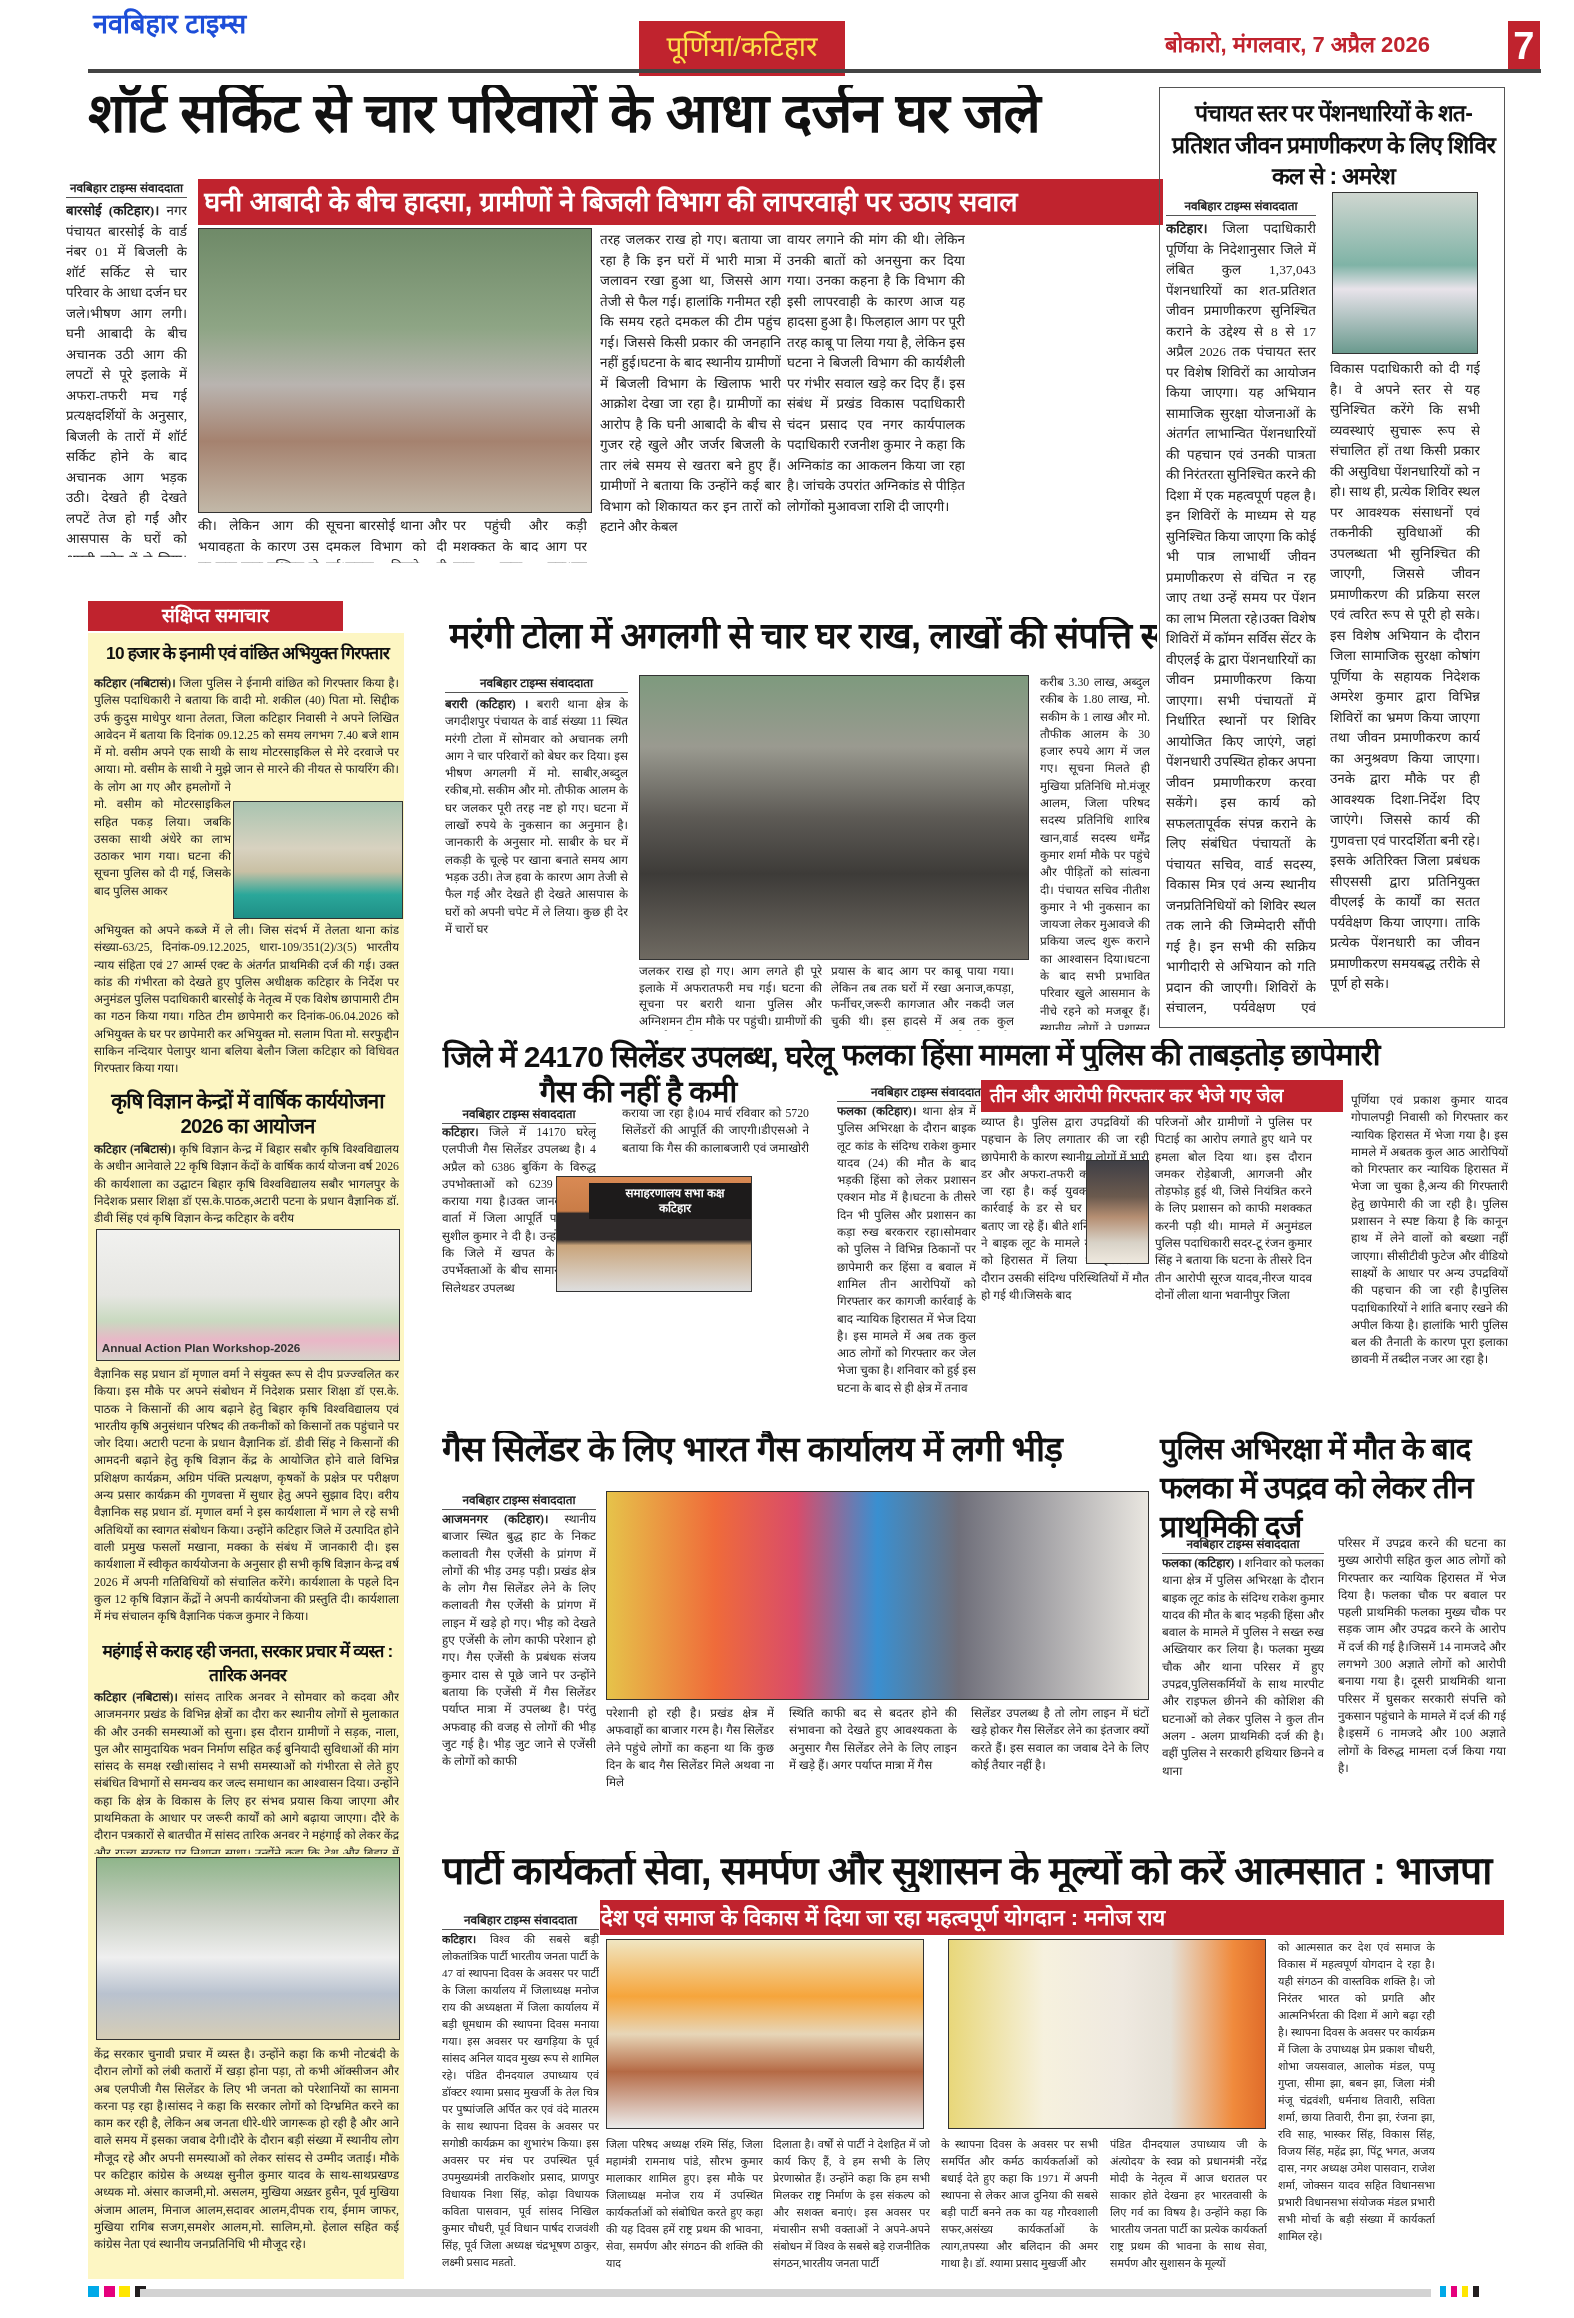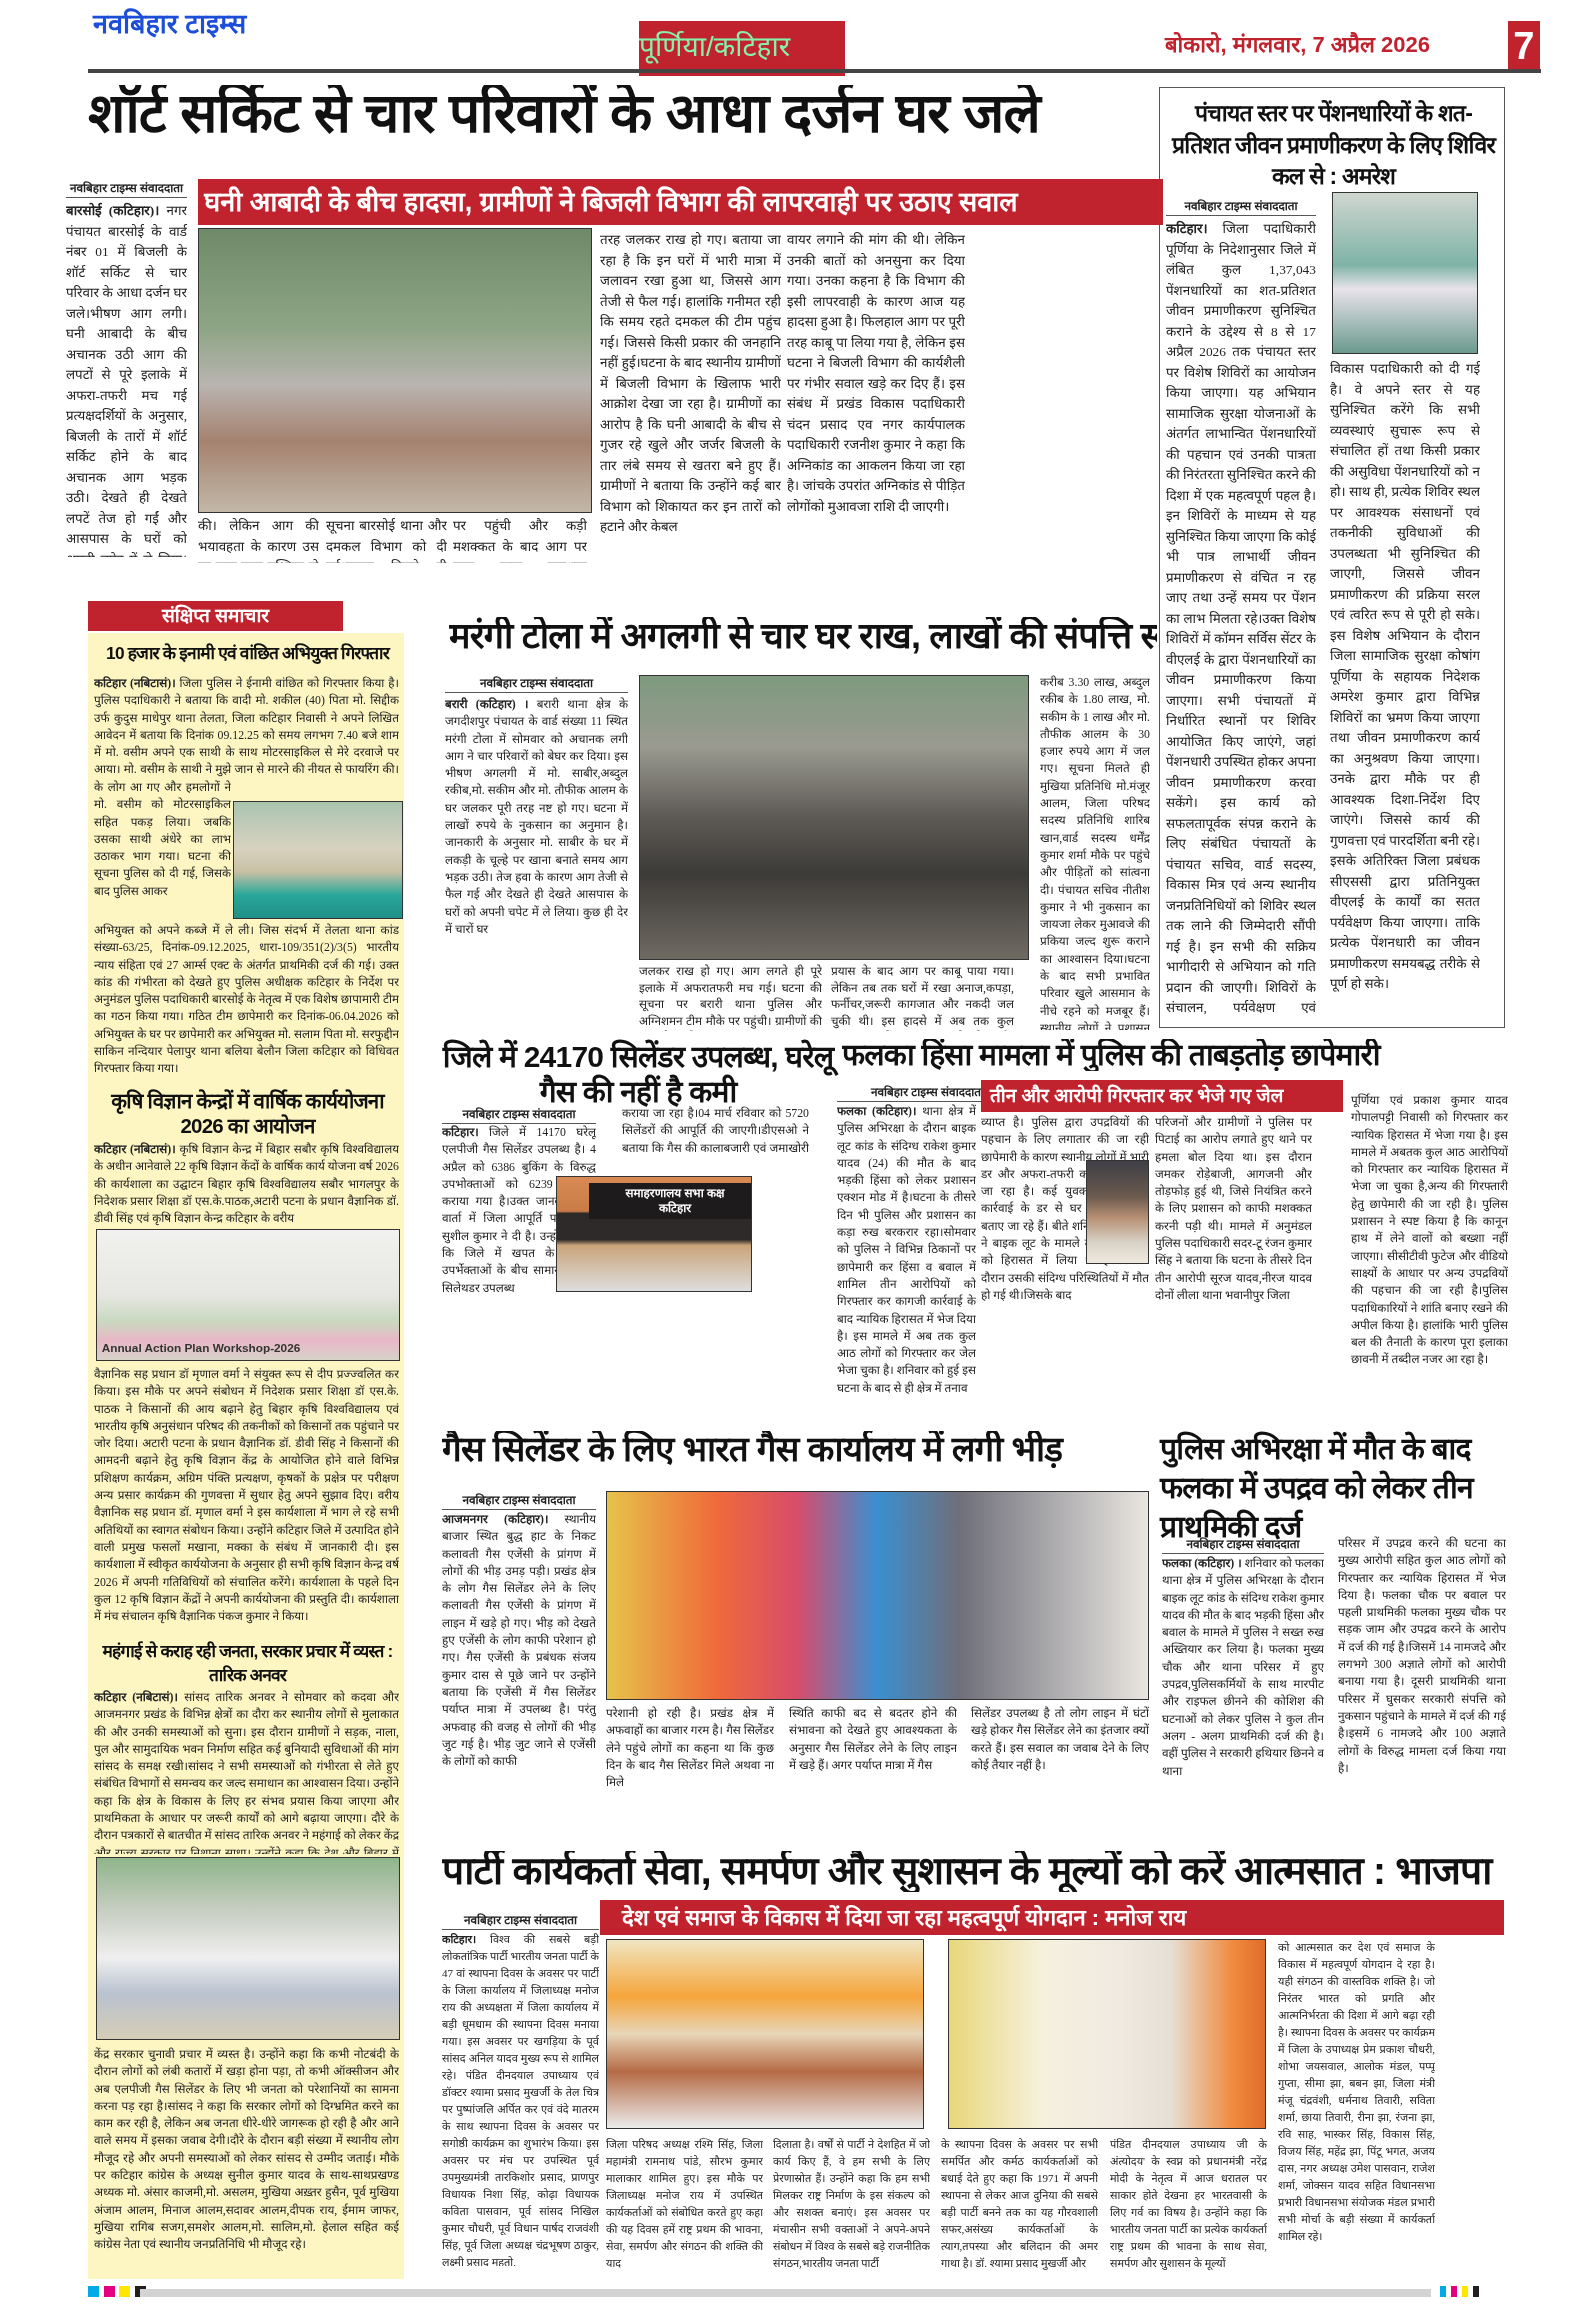--- a/index.html
+++ b/index.html
@@ -1,19 +1,19 @@
 <!DOCTYPE html>
 <html style="font-size:12.6px"><head>
 <meta charset="utf-8">
 <style>
   *{box-sizing:border-box;margin:0;padding:0}
   body{width:1574px;height:2319px;background:#fff;font-family:"Liberation Serif","DejaVu Serif",serif;color:#222;position:relative;overflow:hidden}
   .abs{position:absolute}
   .masthead-name{left:93px;top:4px;font-family:"Liberation Sans","DejaVu Sans",sans-serif;font-size:27px;font-weight:bold;color:#1d4ed8}
-  .section-tab{left:639px;top:20.5px;width:206px;height:55px;background:#c0232e;color:#86efac;font-family:"Liberation Sans","DejaVu Sans",sans-serif;font-size:28px;text-align:left;line-height:52px}
+  .section-tab{left:639px;top:20.5px;width:206px;height:55px;background:#c0232e;color:#fde047;font-family:"Liberation Sans","DejaVu Sans",sans-serif;font-size:28px;text-align:center;line-height:52px}
   .dateline{left:1165px;top:28px;font-family:"Liberation Sans","DejaVu Sans",sans-serif;font-size:22px;font-weight:bold;color:#c0232e}
   .pageno{left:1508px;top:20.5px;width:31.5px;height:50px;background:#c0232e;color:#fff;font-family:"Liberation Sans","DejaVu Sans",sans-serif;font-size:38px;font-weight:bold;text-align:center;line-height:50px}
   .rule{left:88px;top:69px;width:1453px;height:3.9px;background:#444}
   .hl{font-family:"Liberation Sans","DejaVu Sans",sans-serif;font-weight:bold;color:#111;line-height:1.05;letter-spacing:-0.8px}
   .redbar{background:#c0232e;color:#fff;font-family:"Liberation Sans","DejaVu Sans",sans-serif;font-weight:bold;white-space:nowrap;overflow:hidden}
   .byline{font-family:"Liberation Sans","DejaVu Sans",sans-serif;font-size:11.8px;font-weight:bold;color:#222;border-bottom:1.6px solid #555;padding-bottom:2.4px;margin-bottom:3.1px;text-align:center}
   .body{font-size:13.4px;line-height:20.5px;text-align:justify;color:#222;overflow:hidden}
   .body b{font-weight:bold}
   .photo{border:1.6px solid #333;overflow:hidden}
   .yellow{background:#fdf6c3}
@@ -121,21 +121,21 @@
   <div class="byline">नवबिहार टाइम्स संवाददाता</div>
 </div>
 <div class="abs body" style="left:1162px;top:1555px;width:162px;height:291px;font-size:11.8px;line-height:17.3px"><b>फलका (कटिहार) ।</b> <span>शनिवार को फलका थाना क्षेत्र में पुलिस अभिरक्षा के दौरान बाइक लूट कांड के संदिग्ध राकेश कुमार यादव की मौत के बाद भड़की हिंसा और बवाल के मामले में पुलिस ने सख्त रुख अख्तियार कर लिया है। फलका मुख्य चौक और थाना परिसर में हुए उपद्रव,पुलिसकर्मियों के साथ मारपीट और राइफल छीनने की कोशिश की घटनाओं को लेकर पुलिस ने कुल तीन अलग - अलग प्राथमिकी दर्ज की है।वहीं पुलिस ने सरकारी हथियार छिनने व थाना</span></div>
 <div class="abs body" style="left:1338px;top:1535px;width:168px;height:312px;font-size:11.8px;line-height:17.3px">परिसर में उपद्रव करने की घटना का मुख्य आरोपी सहित कुल आठ लोगों को गिरफ्तार कर न्यायिक हिरासत में भेज दिया है। फलका चौक पर बवाल पर पहली प्राथमिकी फलका मुख्य चौक पर सड़क जाम और उपद्रव करने के आरोप में दर्ज की गई है।जिसमें 14 नामजदे और लगभगे 300 अज्ञाते लोगों को आरोपी बनाया गया है। दूसरी प्राथमिकी थाना परिसर में घुसकर सरकारी संपत्ति को नुकसान पहुंचाने के मामले में दर्ज की गई है।इसमें 6 नामजदे और 100 अज्ञाते लोगों के विरुद्ध मामला दर्ज किया गया है।</div>
 
 <div class="abs hl" style="left:442px;top:1851px;width:1070px;font-size:39px;white-space:nowrap;overflow:hidden">पार्टी कार्यकर्ता सेवा, समर्पण और सुशासन के मूल्यों को करें आत्मसात : भाजपा</div>
 <div class="abs" style="left:442px;top:1911px;width:157px">
   <div class="byline">नवबिहार टाइम्स संवाददाता</div>
 </div>
 <div class="abs body" style="left:442px;top:1931px;width:157px;height:335px;font-size:11px;line-height:17px"><b>कटिहार।</b> <span>विश्व की सबसे बड़ी लोकतांत्रिक पार्टी भारतीय जनता पार्टी के 47 वां स्थापना दिवस के अवसर पर पार्टी के जिला कार्यालय में जिलाध्यक्ष मनोज राय की अध्यक्षता में जिला कार्यालय में बड़ी धूमधाम की स्थापना दिवस मनाया गया। इस अवसर पर खगड़िया के पूर्व सांसद अनिल यादव मुख्य रूप से शामिल रहे। पंडित दीनदयाल उपाध्याय एवं डॉक्टर श्यामा प्रसाद मुखर्जी के तेल चित्र पर पुष्पांजलि अर्पित कर एवं वंदे मातरम के साथ स्थापना दिवस के अवसर पर सगोष्ठी कार्यक्रम का शुभारंभ किया। इस अवसर पर मंच पर उपस्थित पूर्व उपमुख्यमंत्री तारकिशोर प्रसाद, प्राणपुर विधायक निशा सिंह, कोढ़ा विधायक कविता पासवान, पूर्व सांसद निखिल कुमार चौधरी, पूर्व विधान पार्षद राजवंशी सिंह, पूर्व जिला अध्यक्ष चंद्रभूषण ठाकुर, लक्ष्मी प्रसाद महतो,</span></div>
-<div class="abs redbar" style="left:600px;top:1900px;width:904px;height:35px;font-size:22px;line-height:35px;padding-left:22px">देश एवं समाज के विकास में दिया जा रहा महत्वपूर्ण योगदान : मनोज राय</div>
+<div class="abs redbar" style="left:600px;top:1900px;width:904px;height:35px;font-size:22px;line-height:35px;padding-left:1px">देश एवं समाज के विकास में दिया जा रहा महत्वपूर्ण योगदान : मनोज राय</div>
 <div class="abs photo" style="left:606px;top:1939px;width:318px;height:190px;background:linear-gradient(180deg,#f0e6c2 0%,#f6a53b 30%,#e7d6b8 50%,#b56a45 70%,#ececec 100%)"></div>
 <div class="abs photo" style="left:948px;top:1939px;width:318px;height:190px;background:linear-gradient(90deg,#e8d77a 0%,#f6f1de 30%,#efe9e0 55%,#e5e0d6 70%,#f08a3c 90%,#e06c2a 100%)"></div>
 <div class="abs body" style="left:606px;top:2136px;width:157px;height:134px;font-size:11px;line-height:17px">जिला परिषद अध्यक्ष रश्मि सिंह, जिला महामंत्री रामनाथ पांडे, सौरभ कुमार मालाकार शामिल हुए। इस मौके पर जिलाध्यक्ष मनोज राय में उपस्थित कार्यकर्ताओं को संबोधित करते हुए कहा की यह दिवस हमें राष्ट्र प्रथम की भावना, सेवा, समर्पण और संगठन की शक्ति की याद</div>
 <div class="abs body" style="left:773px;top:2136px;width:157px;height:134px;font-size:11px;line-height:17px">दिलाता है। वर्षों से पार्टी ने देशहित में जो कार्य किए हैं, वे हम सभी के लिए प्रेरणास्रोत हैं। उन्होंने कहा कि हम सभी मिलकर राष्ट्र निर्माण के इस संकल्प को और सशक्त बनाएं। इस अवसर पर मंचासीन सभी वक्ताओं ने अपने-अपने संबोधन में विश्व के सबसे बड़े राजनीतिक संगठन,भारतीय जनता पार्टी</div>
 <div class="abs body" style="left:941px;top:2136px;width:157px;height:134px;font-size:11px;line-height:17px">के स्थापना दिवस के अवसर पर सभी समर्पित और कर्मठ कार्यकर्ताओं को बधाई देते हुए कहा कि 1971 में अपनी स्थापना से लेकर आज दुनिया की सबसे बड़ी पार्टी बनने तक का यह गौरवशाली सफर,असंख्य कार्यकर्ताओं के त्याग,तपस्या और बलिदान की अमर गाथा है। डॉ. श्यामा प्रसाद मुखर्जी और</div>
 <div class="abs body" style="left:1110px;top:2136px;width:157px;height:134px;font-size:11px;line-height:17px">पंडित दीनदयाल उपाध्याय जी के अंत्योदय' के स्वप्न को प्रधानमंत्री नरेंद्र मोदी के नेतृत्व में आज धरातल पर साकार होते देखना हर भारतवासी के लिए गर्व का विषय है। उन्होंने कहा कि भारतीय जनता पार्टी का प्रत्येक कार्यकर्ता राष्ट्र प्रथम की भावना के साथ सेवा, समर्पण और सुशासन के मूल्यों</div>
 <div class="abs body" style="left:1278px;top:1939px;width:157px;height:331px;font-size:11px;line-height:17px">को आत्मसात कर देश एवं समाज के विकास में महत्वपूर्ण योगदान दे रहा है। यही संगठन की वास्तविक शक्ति है। जो निरंतर भारत को प्रगति और आत्मनिर्भरता की दिशा में आगे बढ़ा रही है। स्थापना दिवस के अवसर पर कार्यक्रम में जिला के उपाध्यक्ष प्रेम प्रकाश चौधरी, शोभा जयसवाल, आलोक मंडल, पप्पू गुप्ता, सीमा झा, बबन झा, जिला मंत्री मंजू चंद्रवंशी, धर्मनाथ तिवारी, सविता शर्मा, छाया तिवारी, रीना झा, रंजना झा, रवि साह, भास्कर सिंह, विकास सिंह, विजय सिंह, महेंद्र झा, पिंटू भगत, अजय दास, नगर अध्यक्ष उमेश पासवान, राजेश शर्मा, जोक्सन यादव सहित विधानसभा प्रभारी विधानसभा संयोजक मंडल प्रभारी सभी मोर्चा के बड़ी संख्या में कार्यकर्ता शामिल रहे।</div>
 
 <div class="abs" style="left:88px;top:2286px">
   <span class="swatch" style="background:#00a9e8"></span><span class="swatch" style="background:#e5007d"></span><span class="swatch" style="background:#ffe600"></span><span class="swatch" style="background:#231f20"></span>

